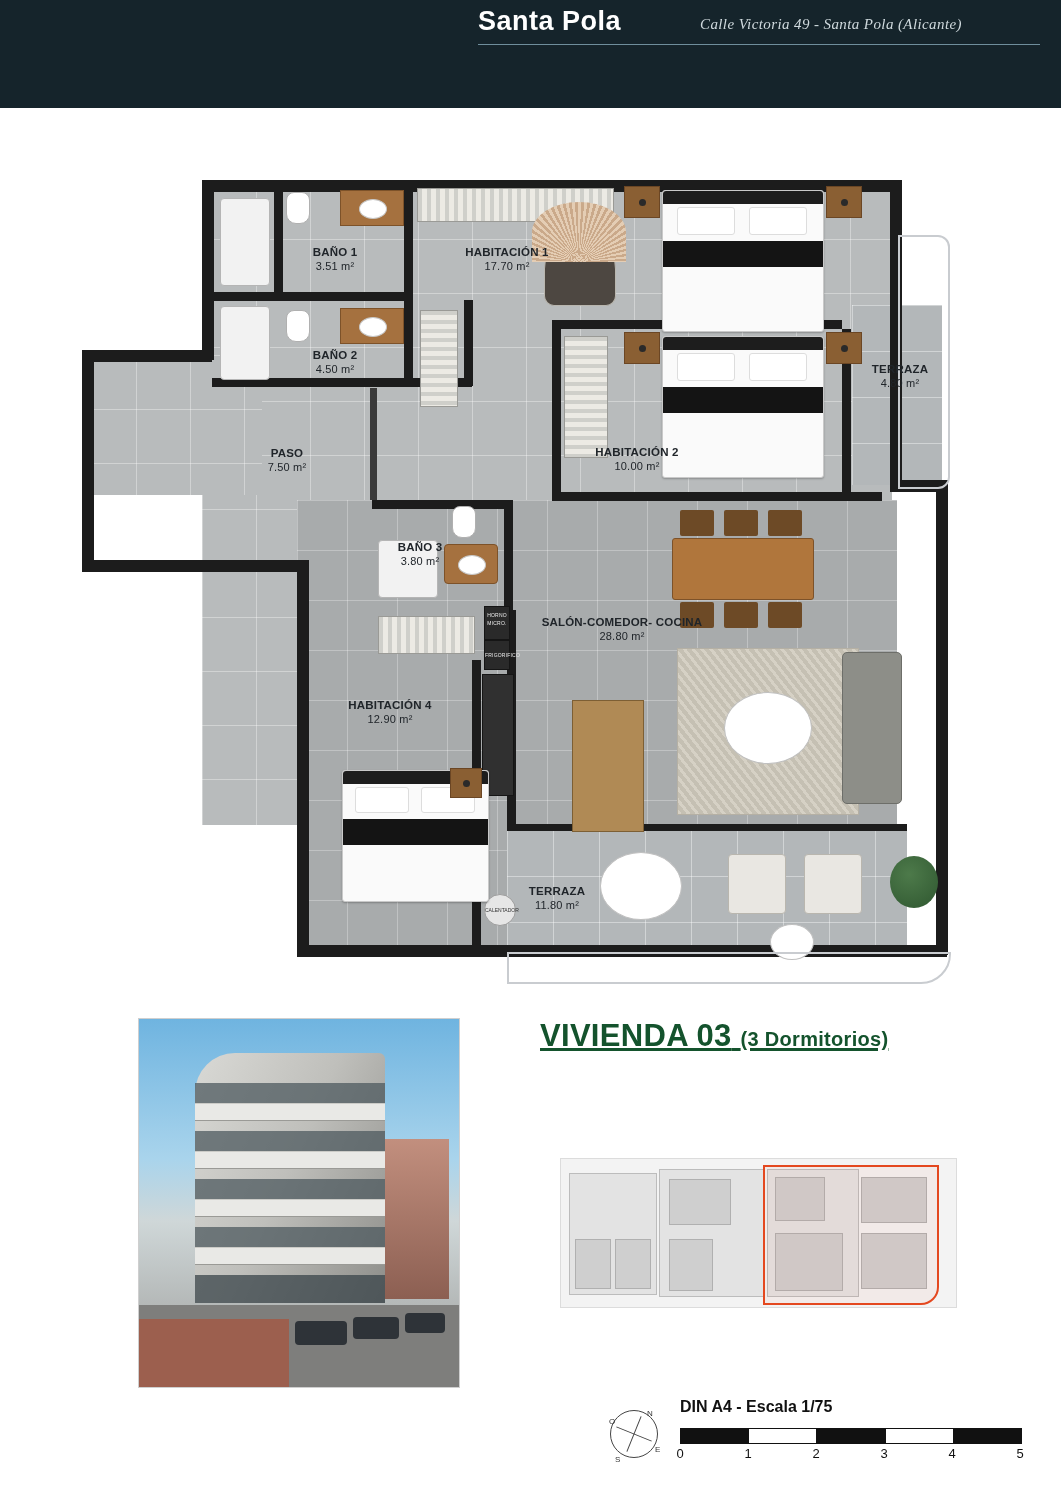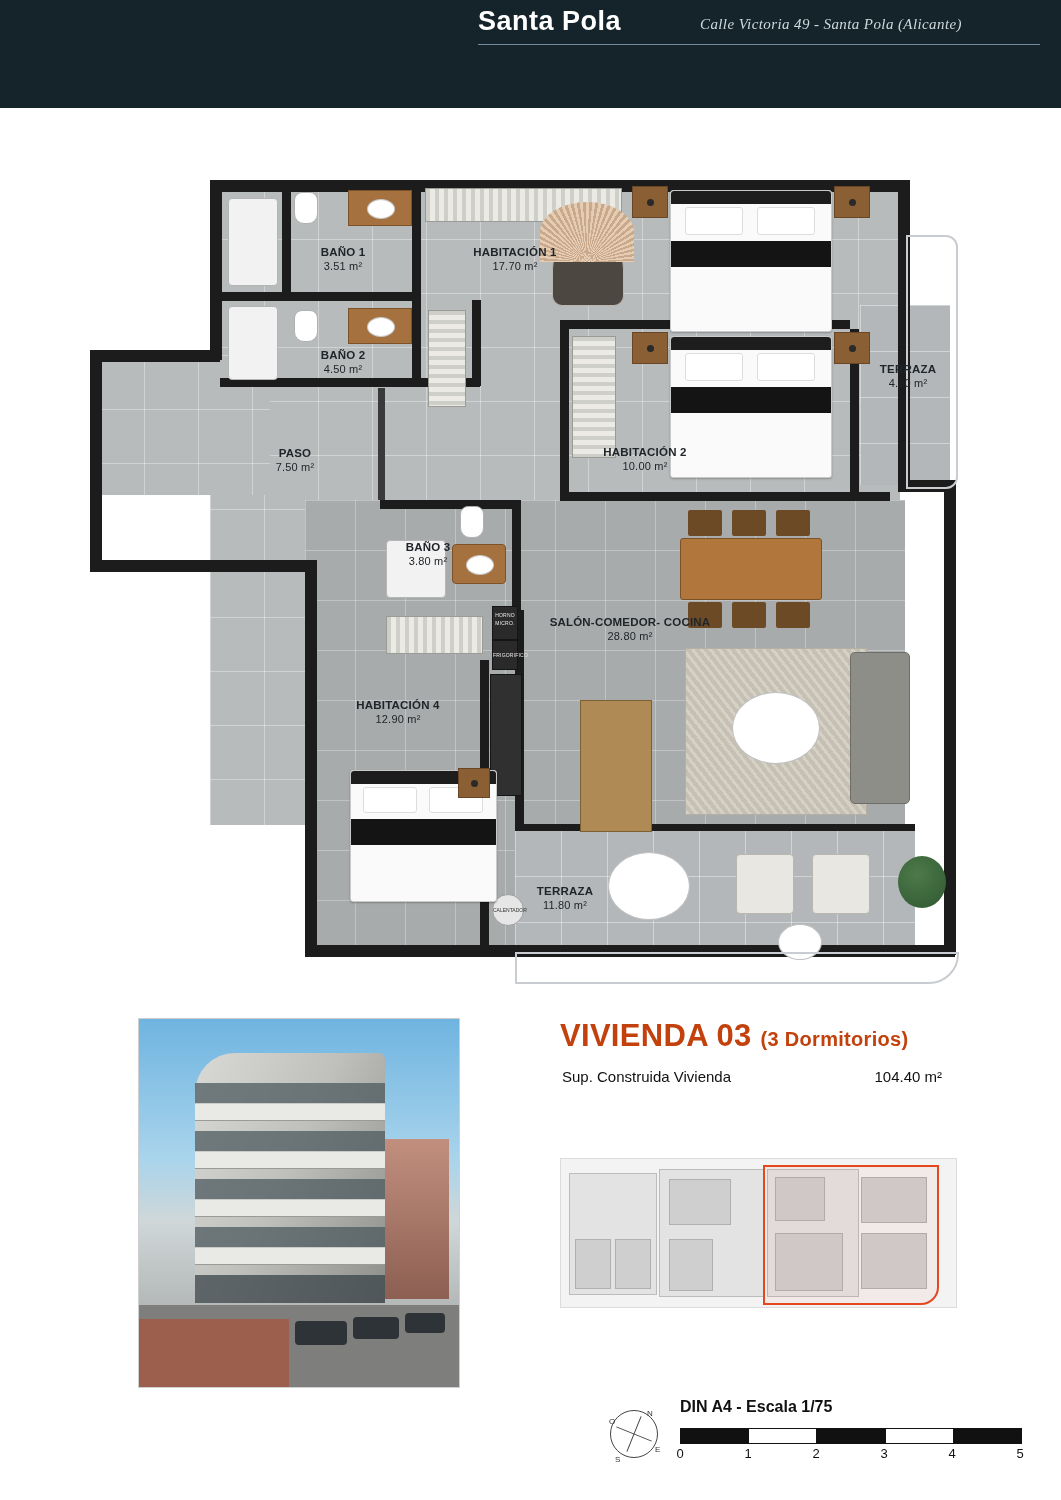--- a/index.html
+++ b/index.html
@@ -8,21 +8,21 @@
   
   .header{position:absolute;left:0;top:0;width:1061px;height:108px;background:#15242b;}
   .hdr-inner{position:relative;width:100%;height:100%;}
   .brand{position:absolute;left:478px;top:6px;color:#fff;font-size:27px;font-weight:bold;letter-spacing:.5px;}
   .addr{position:absolute;left:700px;top:16px;color:#cfd9dd;font-size:15px;font-family:"Liberation Serif",serif;font-style:italic;letter-spacing:.4px;}
   .hdr-rule{position:absolute;left:478px;top:44px;width:562px;height:1px;background:#6f8e9c;}
   .elegance{position:absolute;left:476px;top:48px;width:564px;color:#9fd3e8;font-size:44px;letter-spacing:15px;font-family:"Liberation Serif",serif;font-weight:400;text-align:left;}
   .elegance span{display:inline-block;}
 
   
-  .plan{position:absolute;left:60px;top:140px;width:960px;height:850px;}
+  .plan{position:absolute;left:52px;top:140px;width:960px;height:850px;}
   .plan-bg{position:absolute;inset:0;background:#fff;}
   .wall{position:absolute;background:#1c1c1c;}
   .thinwall{position:absolute;background:#3a3a3a;}
   .tilefill{position:absolute;background:
       repeating-linear-gradient(to right, rgba(255,255,255,.35) 0 1px, transparent 1px 54px),
       repeating-linear-gradient(to bottom, rgba(255,255,255,.35) 0 1px, transparent 1px 54px),
       #b8bbbc;}
   .tilefill.dark{background:
       repeating-linear-gradient(to right, rgba(255,255,255,.28) 0 1px, transparent 1px 50px),
       repeating-linear-gradient(to bottom, rgba(255,255,255,.28) 0 1px, transparent 1px 50px),
@@ -63,21 +63,21 @@
   .photo{position:absolute;left:138px;top:1018px;width:320px;height:368px;border:1px solid #cfcfcf;overflow:hidden;
     background:linear-gradient(to bottom,#6fb4e0 0%,#a9d4ec 38%,#cfd7d8 55%,#9a9a98 100%);}
   .ph-building{position:absolute;left:56px;top:34px;width:190px;height:250px;background:linear-gradient(115deg,#d9d9d5 0%,#bfbfbb 48%,#8e8e8a 100%);border-radius:40px 6px 0 0;}
   .ph-band{position:absolute;left:0;width:100%;height:16px;background:#e9e9e6;border-top:1px solid #cbcbc7;border-bottom:1px solid #9a9a96;}
   .ph-glass{position:absolute;left:0;width:100%;height:20px;background:#4e5a5f;opacity:.75;}
   .ph-right{position:absolute;left:246px;top:120px;width:64px;height:160px;background:linear-gradient(180deg,#c28f7e,#8c5f52);}
   .ph-street{position:absolute;left:0;top:286px;width:100%;height:82px;background:#7e7e7c;}
   .ph-sidewalk{position:absolute;left:0;top:300px;width:150px;height:68px;background:#9c5f4e;}
   .ph-car{position:absolute;background:#2e3338;border-radius:4px;}
 
-  .title{position:absolute;left:560px;top:1018px;color:#c2410c;font-size:31px;font-weight:bold;letter-spacing:.3px;}
+  .title{position:absolute;left:540px;top:1018px;color:#14532d;font-size:31px;font-weight:bold;letter-spacing:.3px;text-decoration:underline;}
   .title .sub{font-size:20px;font-weight:bold;}
   .sup-table{position:absolute;left:562px;top:1068px;width:400px;font-size:15px;color:#111;}
   .sup-row{position:relative;height:25px;}
   .sup-label{position:absolute;left:0;top:0;}
   .sup-val{position:absolute;right:20px;top:0;text-align:right;font-weight:bold;}
   .sup-row.plain .sup-val{font-weight:normal;}
   .key{position:absolute;left:560px;top:1158px;width:395px;height:148px;background:#f3f3f3;border:1px solid #dcdcdc;overflow:hidden;}
   .k-unit{position:absolute;background:#e3e3e3;border:1px solid #bcbcbc;}
   .k-room{position:absolute;background:#cfcfcf;border:1px solid #b0b0b0;}
   .k-high{position:absolute;border:2px solid #e4481f;background:rgba(228,72,31,.05);}
@@ -293,24 +293,20 @@
   <div class="ph-car" style="left:214px;top:298px;width:46px;height:22px;"></div>
   <div class="ph-car" style="left:266px;top:294px;width:40px;height:20px;"></div>
 </div>
 
 <div class="title">
   <span>VIVIENDA 03</span>
   <span class="sub">(3 Dormitorios)</span>
 </div>
 
 <div class="sup-table">
-  <div class="sup-row plain">
-    <span class="sup-label">Sup. Construida Vivienda</span>
-    <span class="sup-val">104.40 m²</span>
-  </div>
 </div>
 
 <div class="key">
   <div class="k-unit" style="left:8px;top:14px;width:86px;height:120px;"></div>
   <div class="k-unit" style="left:98px;top:10px;width:104px;height:126px;"></div>
   <div class="k-unit" style="left:206px;top:10px;width:90px;height:126px;"></div>
   <div class="k-room" style="left:14px;top:80px;width:34px;height:48px;"></div>
   <div class="k-room" style="left:54px;top:80px;width:34px;height:48px;"></div>
   <div class="k-room" style="left:108px;top:20px;width:60px;height:44px;"></div>
   <div class="k-room" style="left:108px;top:80px;width:42px;height:50px;"></div>

